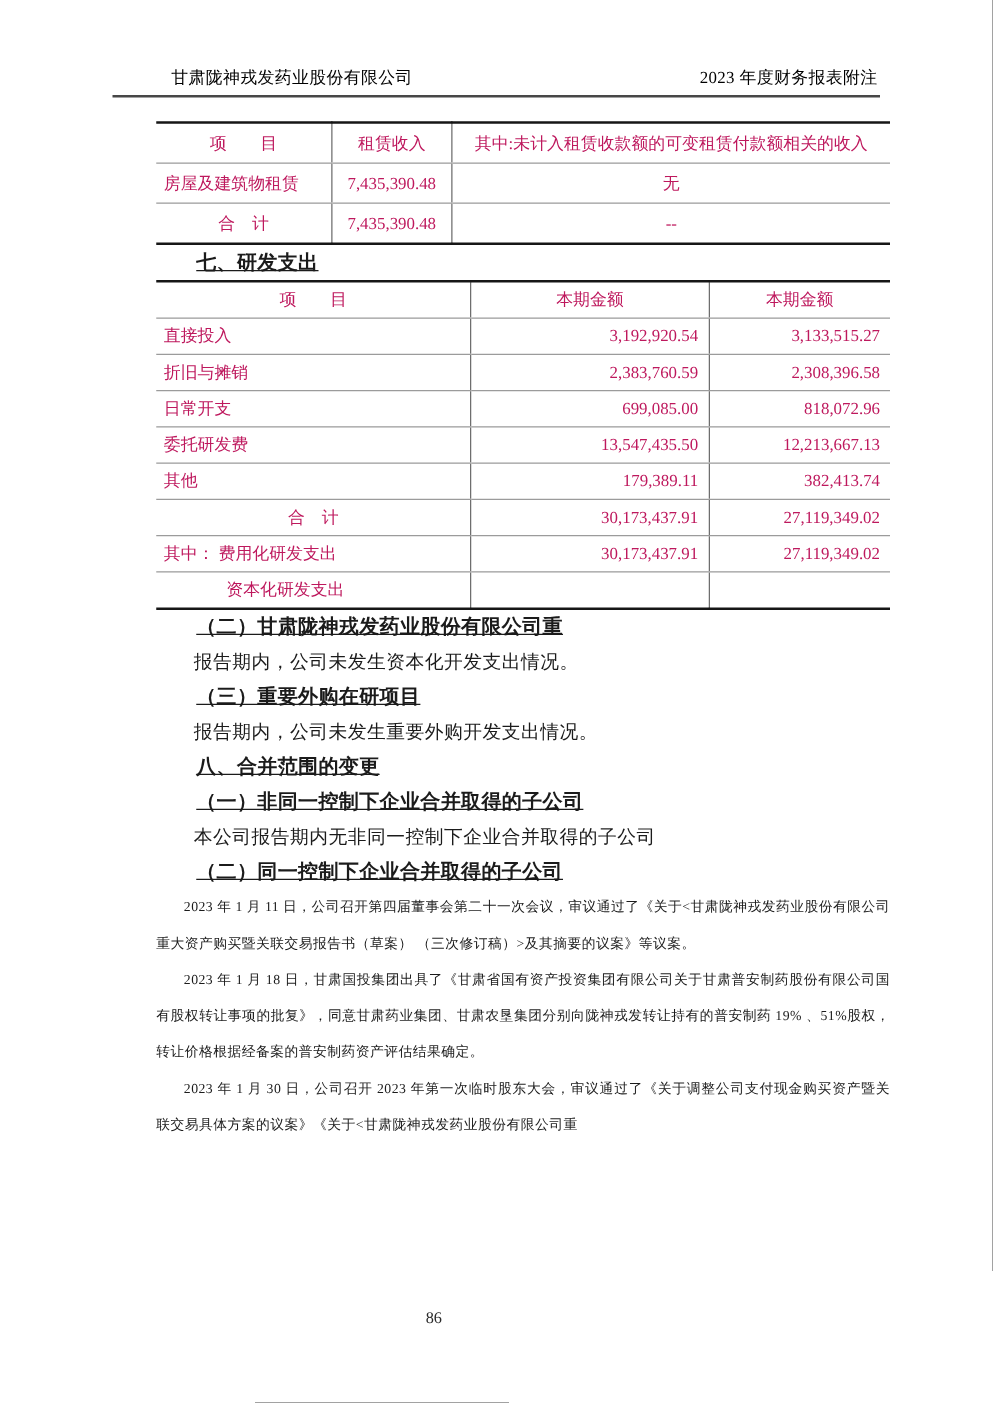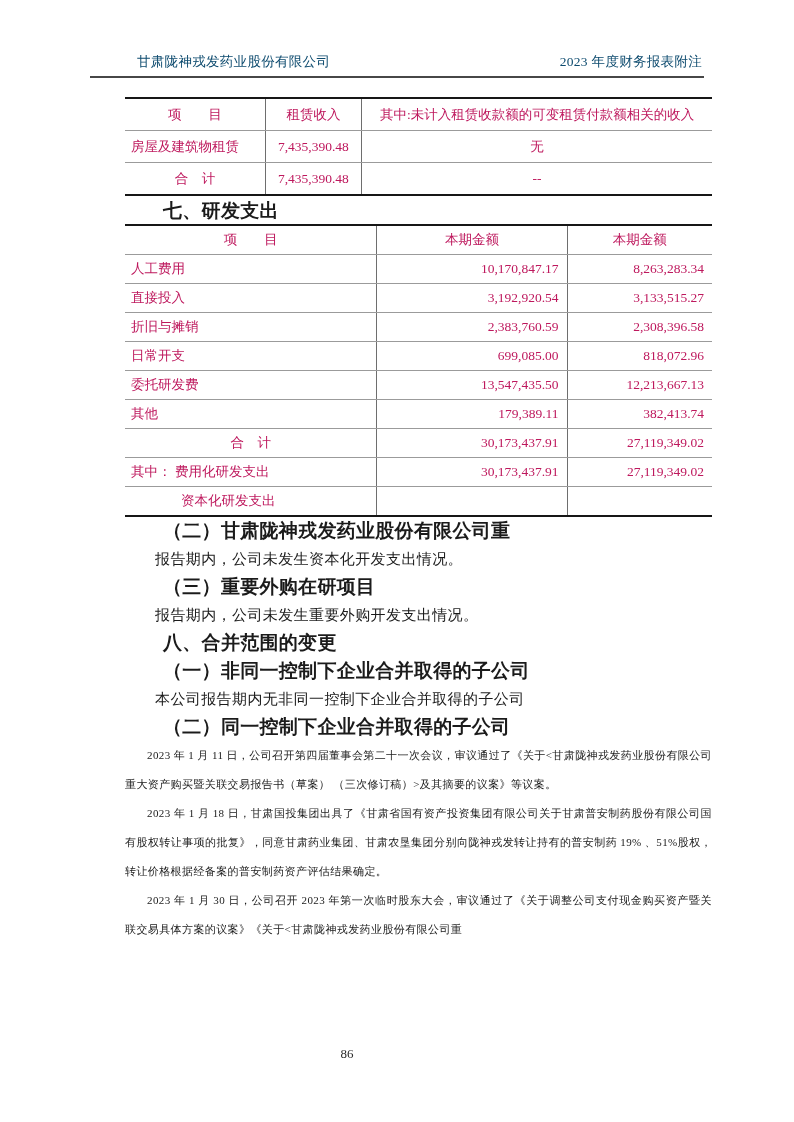--- a/index.html
+++ b/index.html
@@ -3,21 +3,21 @@
 <meta charset="utf-8">
 <style>
   html,body{margin:0;padding:0;background:#5a5a5a;}
   .page{
     position:relative;width:794px;height:1122px;margin:0 auto;background:#ffffff;
     font-family:"Liberation Serif","DejaVu Serif",serif;color:#1b1b1b;overflow:hidden;
   }
   
   .page-header{
     position:absolute;top:53px;left:137px;width:565px;
-    display:flex;justify-content:space-between;font-size:13.5px;color:#0c4a6e;
+    display:flex;justify-content:space-between;font-size:13.5px;color:#000000;
     letter-spacing:.3px;
   }
   .header-rule{position:absolute;top:76px;left:90px;width:614px;border-top:2px solid #474747;}
   
   .content{position:absolute;top:97px;left:125px;width:587px;}
   
   table.fin{width:100%;border-collapse:collapse;table-layout:fixed;
     border-top:2px solid #161616;border-bottom:2px solid #161616;
     font-size:13.5px;color:#be185d;}
   table.fin th,table.fin td{
@@ -25,22 +25,22 @@
     font-weight:normal;overflow:hidden;}
   table.fin tr:last-child td{border-bottom:none;}
   table.fin th+th,table.fin td+td{border-left:1px solid #6e6e6e;}
   table.t1 th,table.t1 td{height:31px;}
   table.t2 th,table.t2 td{height:28px;}
   .cell-left{text-align:left;}
   .cell-center{text-align:center;}
   .cell-num{text-align:right;padding-right:8px !important;}
   .indent1{padding-left:56px !important;}
   
-  .h-sec{font-size:19px;font-weight:bold;line-height:28px;margin:0;text-indent:2em;
-    font-family:"Liberation Sans","DejaVu Sans",sans-serif;letter-spacing:.3px;}
+  .h-sec{font-size:16px;font-weight:bold;line-height:28px;margin:0;text-indent:2em;
+    font-family:"Liberation Sans","DejaVu Sans",sans-serif;letter-spacing:.3px;text-decoration:underline;}
   .h-top{line-height:27px;margin-top:1px;}
   .h-mid{line-height:27px;}
   .note{font-size:15px;line-height:28px;margin:0;text-indent:2em;letter-spacing:.4px;}
   .para{font-size:11px;line-height:29px;margin:0;text-indent:2em;text-align:justify;
     letter-spacing:.4px;}
   
   .page-footer{position:absolute;top:1046px;left:0;width:694px;text-align:center;
     font-size:13px;color:#2a2a2a;}
 </style>
 </head>
@@ -93,25 +93,20 @@
         </colgroup>
       <thead>
         <tr>
           <th class="cell-center">项　　目</th>
           <th class="cell-center">本期金额</th>
           <th class="cell-center">本期金额</th>
         </tr>
       </thead>
       <tbody>
         <tr>
-          <td class="cell-left">人工费用</td>
-          <td class="cell-num">10,170,847.17</td>
-          <td class="cell-num">8,263,283.34</td>
-        </tr>
-        <tr>
           <td class="cell-left">直接投入</td>
           <td class="cell-num">3,192,920.54</td>
           <td class="cell-num">3,133,515.27</td>
         </tr>
         <tr>
           <td class="cell-left">折旧与摊销</td>
           <td class="cell-num">2,383,760.59</td>
           <td class="cell-num">2,308,396.58</td>
         </tr>
         <tr>

